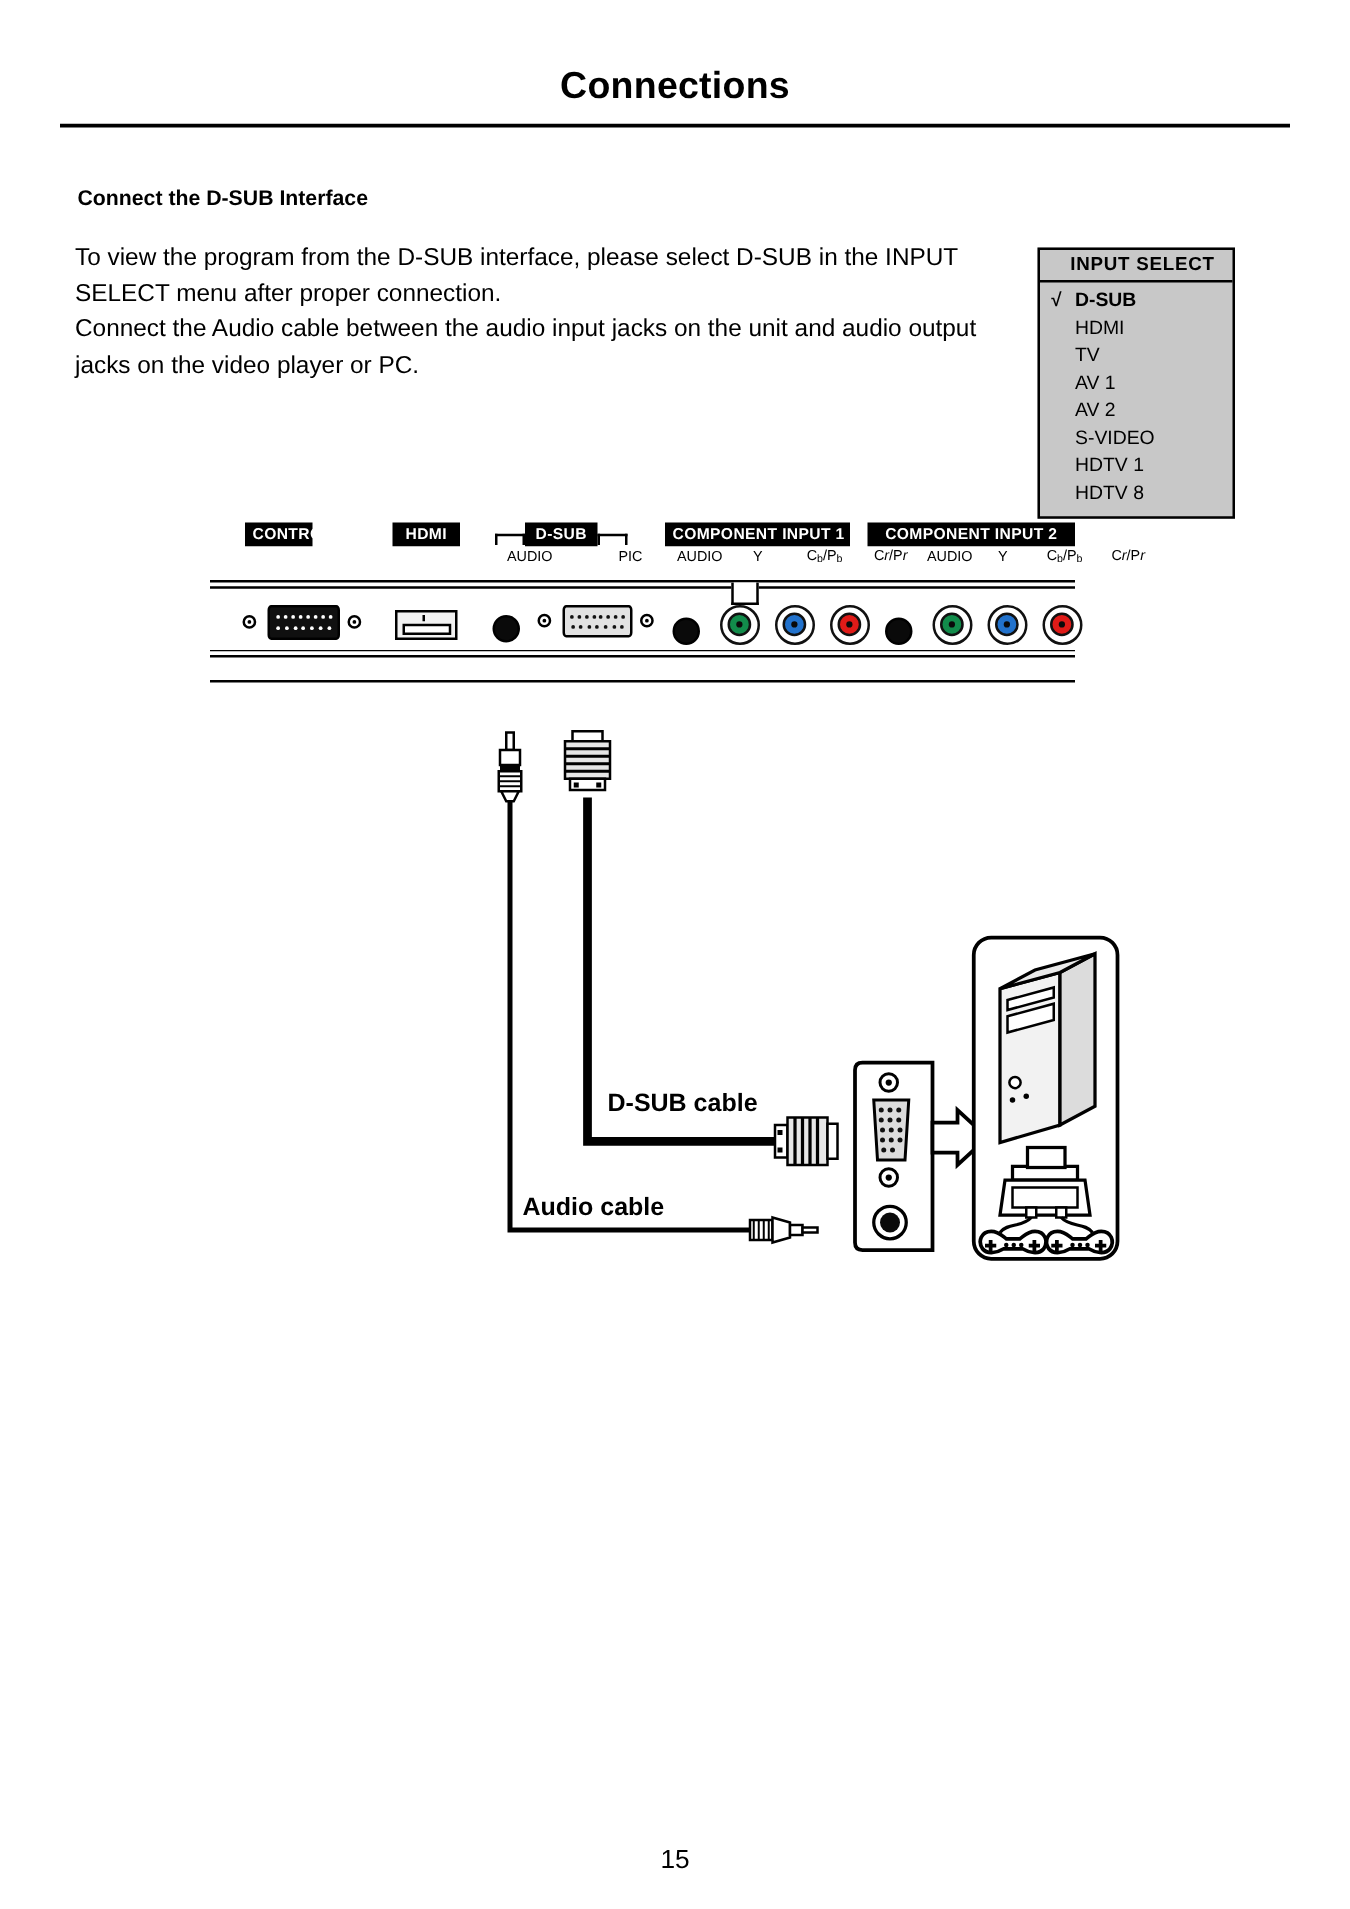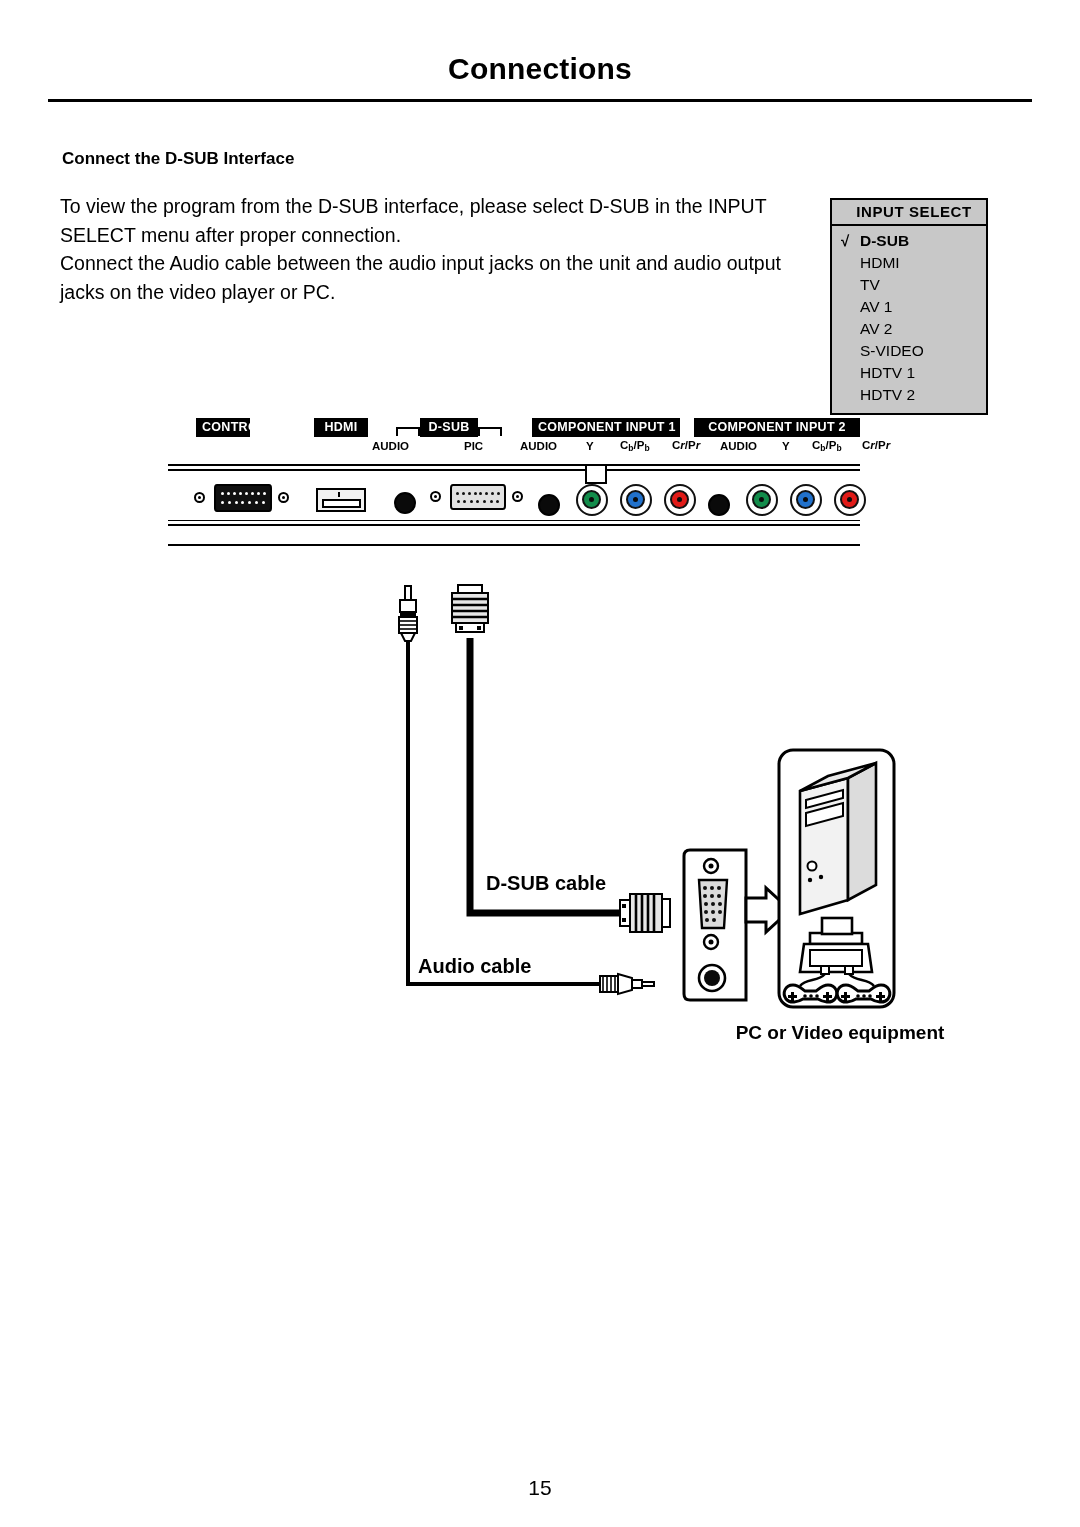--- a/index.html
+++ b/index.html
@@ -111,23 +111,23 @@
     font-weight: bold;
     letter-spacing: 0.3px;
     text-align: center;
     padding: 2px 6px 2.5px 6px;
     white-space: nowrap;
     box-sizing: border-box;
   }
   .sub-lbl {
     position: absolute;
     font-size: 11.5px;
-    font-weight: bold;
+    font-weight: normal;
     white-space: nowrap;
-    text-align: left;
+    text-align: right;
   }
   .sub-lbl sub {
     font-size: 8.5px;
     vertical-align: -0.18em;
   }
   .sub-lbl i {
     font-style: italic;
   }
   .bracket {
     position: absolute;
@@ -347,21 +347,21 @@
     <div class="osd-item">
       <span>AV 2</span>
     </div>
     <div class="osd-item">
       <span>S-VIDEO</span>
     </div>
     <div class="osd-item">
       <span>HDTV 1</span>
     </div>
     <div class="osd-item">
-      <span>HDTV 2</span>
+      <span>HDTV 8</span>
     </div>
   </div>
 </div>
 
 <div class="panel">
 
   <div class="panel-tag" style="left:28px; top:0px; width:54px;">CONTROL</div>
   <div class="panel-tag" style="left:146px; top:0px; width:54px;">HDMI</div>
   <div class="panel-tag" style="left:252px; top:0px; width:58px;">D-SUB</div>
   <div class="panel-tag" style="left:364px; top:0px; width:148px;">COMPONENT INPUT 1</div>
@@ -605,16 +605,15 @@
           <circle cx="870" cy="996" r="1.8"></circle>
       </g>
     </g>
   </g>
 </svg>
 
 <div class="cable-label" style="left:486px; top:872px;">D-SUB cable</div>
 <div class="cable-label" style="left:418px; top:955px;">Audio cable</div>
 
 <div class="equip-caption">
-  <div>PC or Video equipment</div>
 </div>
 
 <div class="page-number">15</div>
 
 </body></html>

